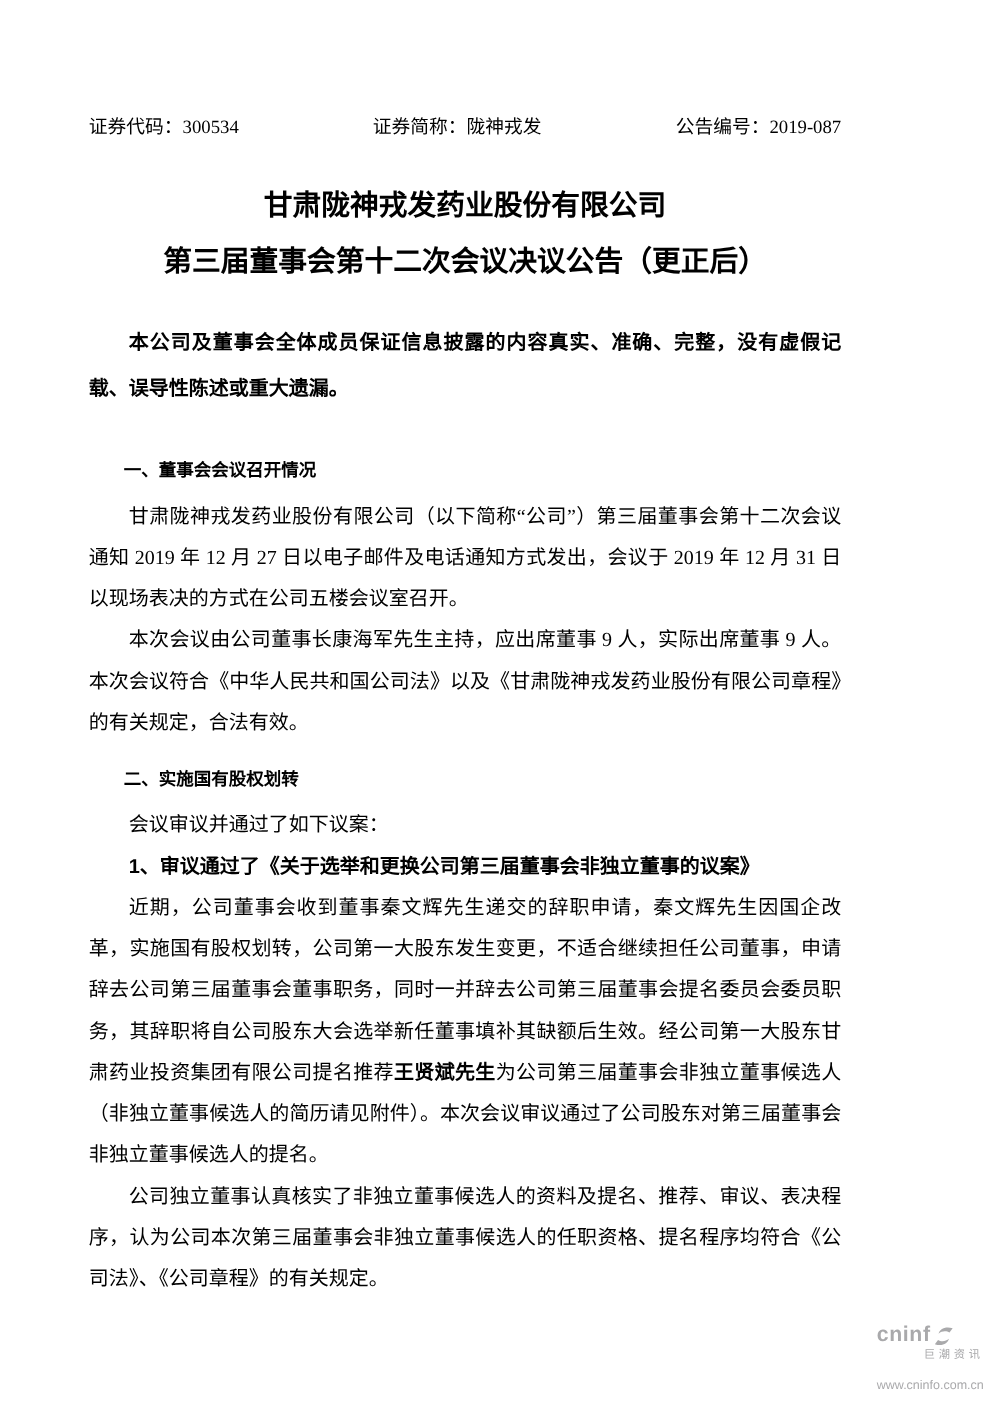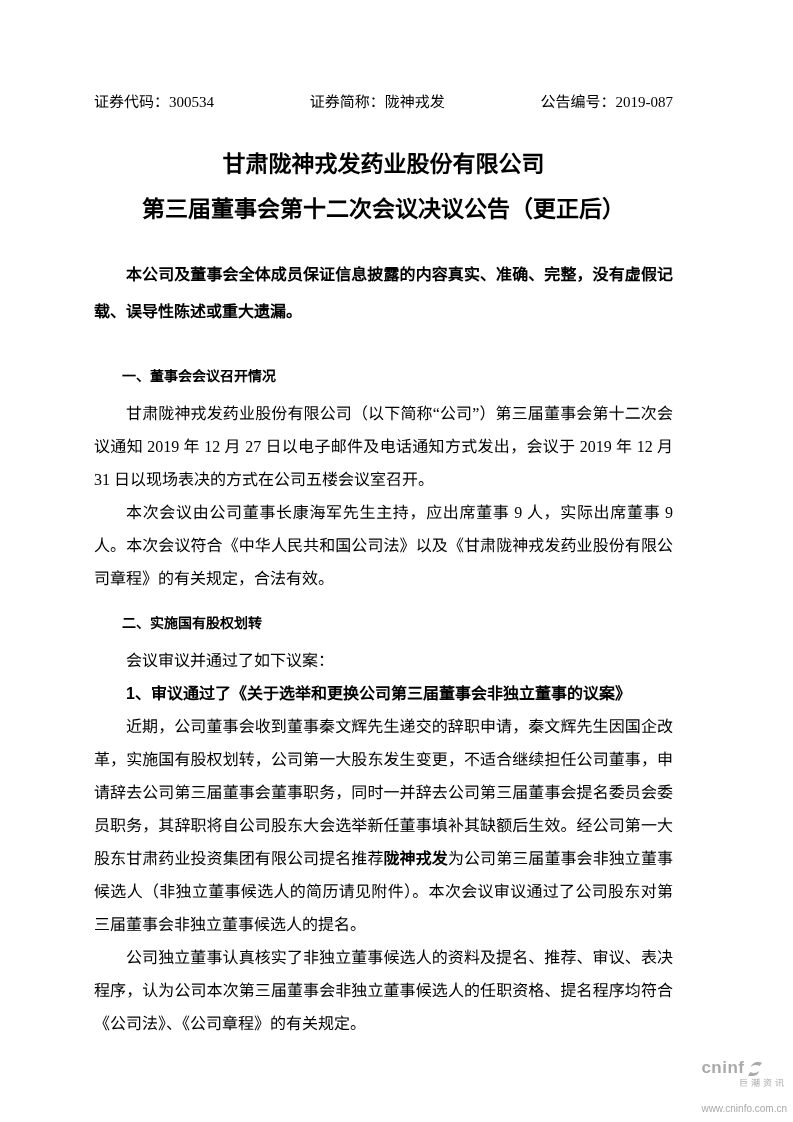--- a/index.html
+++ b/index.html
@@ -12,21 +12,21 @@
     height: 1122px;
     position: relative;
     overflow: hidden;
     font-family: "Liberation Serif", serif;
     color: #000000;
   }
   .page {
     box-sizing: border-box;
     width: 793px;
     height: 1122px;
-    padding: 92px 120px 0 94px;
+    padding: 92px 120px 0 71px;
     position: relative;
   }
   .doc-header {
     display: flex;
     justify-content: space-between;
     align-items: baseline;
     font-size: 15px;
     line-height: 20px;
     white-space: nowrap;
   }
@@ -133,21 +133,21 @@
   <p class="body-para">甘肃陇神戎发药业股份有限公司（以下简称“公司”）第三届董事会第十二次会议通知 2019 年 12 月 27 日以电子邮件及电话通知方式发出，会议于 2019 年 12 月 31 日以现场表决的方式在公司五楼会议室召开。</p>
 
   <p class="body-para">本次会议由公司董事长康海军先生主持，应出席董事 9 人，实际出席董事 9 人。本次会议符合《中华人民共和国公司法》以及《甘肃陇神戎发药业股份有限公司章程》的有关规定，合法有效。</p>
 
   <div class="section-heading tight">二、实施国有股权划转</div>
 
   <p class="body-para">会议审议并通过了如下议案：</p>
 
   <p class="item-heading">1、审议通过了《关于选举和更换公司第三届董事会非独立董事的议案》</p>
 
-  <p class="body-para"><span>近期，公司董事会收到董事秦文辉先生递交的辞职申请，秦文辉先生因国企改革，实施国有股权划转，公司第一大股东发生变更，不适合继续担任公司董事，申请辞去公司第三届董事会董事职务，同时一并辞去公司第三届董事会提名委员会委员职务，其辞职将自公司股东大会选举新任董事填补其缺额后生效。经公司第一大股东甘肃药业投资集团有限公司提名推荐</span><span class="bold-name">陇神戎发</span><span>为公司第三届董事会非独立董事候选人（非独立董事候选人的简历请见附件）。本次会议审议通过了公司股东对第三届董事会非独立董事候选人的提名。</span></p>
+  <p class="body-para"><span>近期，公司董事会收到董事秦文辉先生递交的辞职申请，秦文辉先生因国企改革，实施国有股权划转，公司第一大股东发生变更，不适合继续担任公司董事，申请辞去公司第三届董事会董事职务，同时一并辞去公司第三届董事会提名委员会委员职务，其辞职将自公司股东大会选举新任董事填补其缺额后生效。经公司第一大股东甘肃药业投资集团有限公司提名推荐</span><span class="bold-name">王贤斌先生</span><span>为公司第三届董事会非独立董事候选人（非独立董事候选人的简历请见附件）。本次会议审议通过了公司股东对第三届董事会非独立董事候选人的提名。</span></p>
 
   <p class="body-para">公司独立董事认真核实了非独立董事候选人的资料及提名、推荐、审议、表决程序，认为公司本次第三届董事会非独立董事候选人的任职资格、提名程序均符合《公司法》、《公司章程》的有关规定。</p>
 
   <div class="footer-logo">
     <div class="brand-row">
       <span>cninf</span>
       <span class="swirl-icon">
         <svg width="18" height="18" viewBox="0 0 24 24" fill="#a9a9ab" xmlns="http://www.w3.org/2000/svg">
           <path d="M21.5 3.5c-7.5-2.6-14 0.6-15 5.8 3.2-3.1 8.5-3.3 11.6-1.2l3.4-4.6z"></path>
           <path d="M2.5 20.5c7.5 2.6 14-0.6 15-5.8-3.2 3.1-8.5 3.3-11.6 1.2l-3.4 4.6z"></path>

